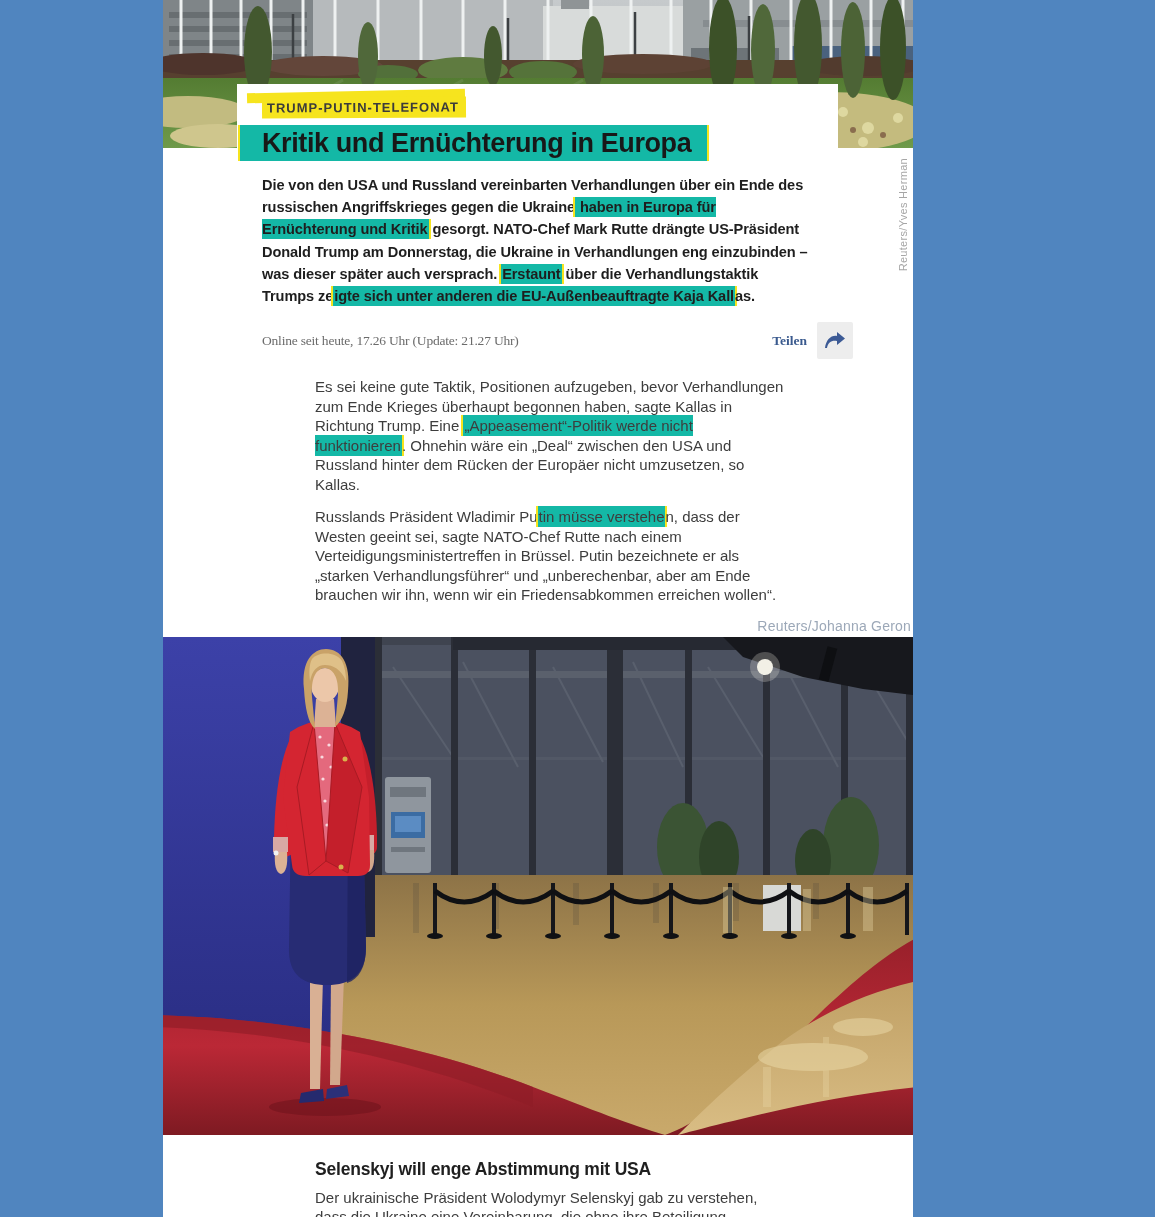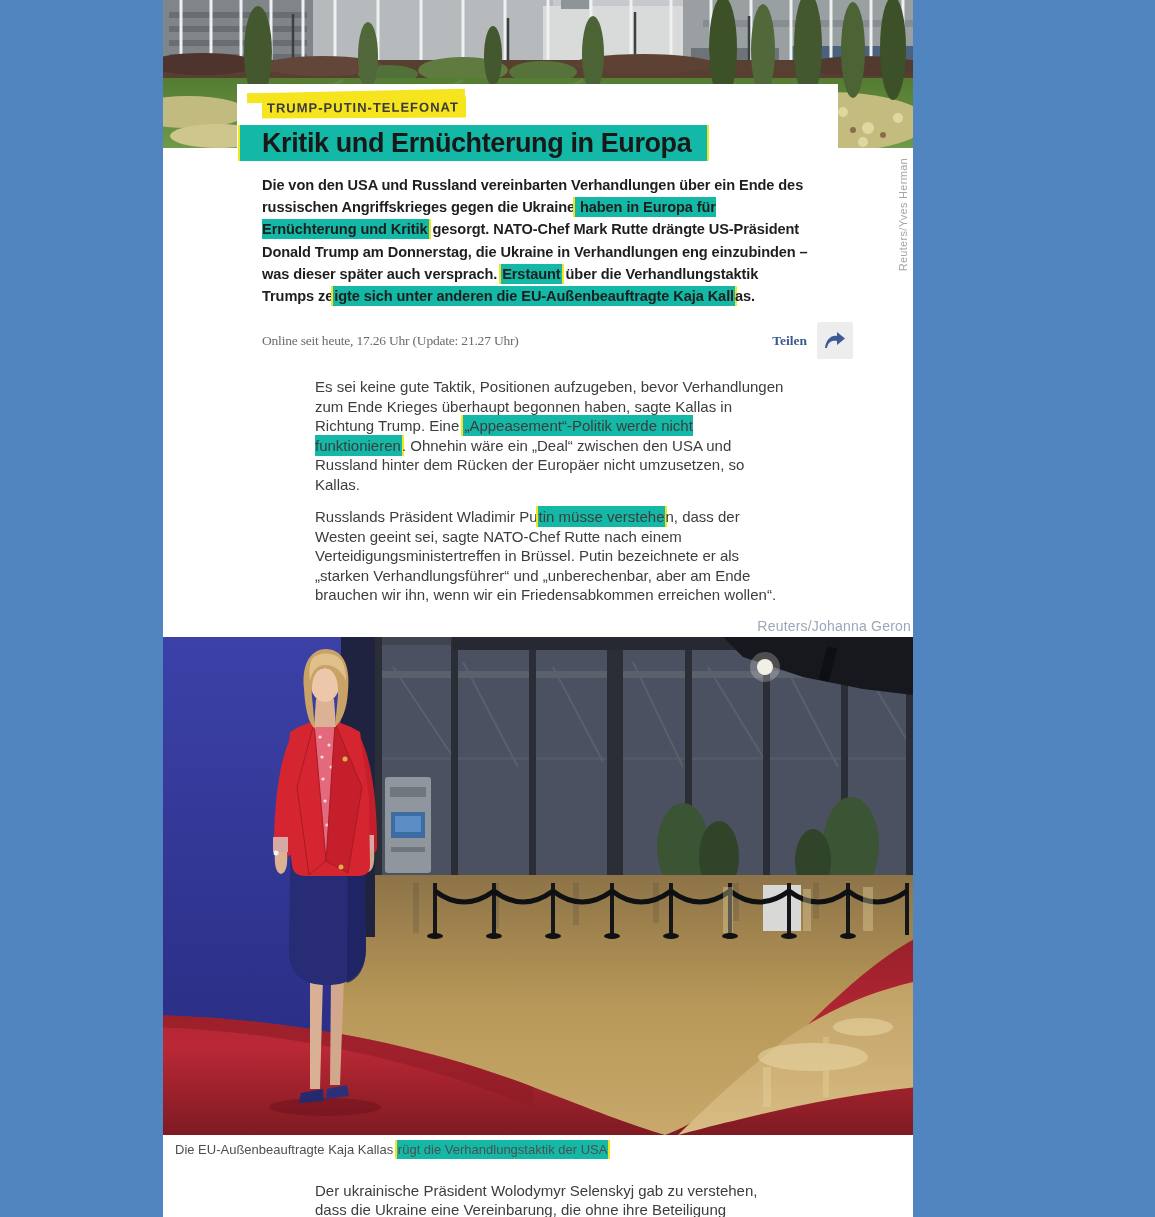--- a/index.html
+++ b/index.html
@@ -405,19 +405,19 @@
       <circle cx="178" cy="230" r="2.5" fill="#d9b24c"></circle>
 
       <path d="M153 62 L171 62 L173 90 L151 90 Z" fill="#dcb295"></path>
       <ellipse cx="162" cy="48" rx="14" ry="17" fill="#ecc7a9"></ellipse>
 
       <path d="M141 52 C138 24 150 12 163 12 C178 12 188 26 185 54 C184 72 179 84 172 90 L175 58 C176 40 170 32 162 31 C152 32 148 42 149 60 L152 92 C145 86 142 70 141 52 Z" fill="#c9a268"></path>
       <path d="M149 22 C155 15 172 14 179 24 C182 30 183 38 183 44 C178 32 170 28 162 28 C154 28 149 34 147 44 C146 36 146 28 149 22 Z" fill="#dfc088"></path>
     </g>
   </svg>
 
-  <div class="caption"><span>Die EU-Außenbeauftragte Kaja Kallas </span><mark>rügt die Verhandlungstaktik der USA</mark></div>
 
   <div class="section">
+    <h2>Selenskyj will enge Abstimmung mit USA</h2>
     <p>Der ukrainische Präsident Wolodymyr Selenskyj gab zu verstehen, dass die Ukraine eine Vereinbarung, die ohne ihre Beteiligung zwischen den USA und Russland getroffen werde, nicht akzeptieren werde. Europa sollte mit am Verhandlungstisch sitzen. Dass Trump zuerst Putin</p>
   </div>
 
 </div>
 
 </body></html>

